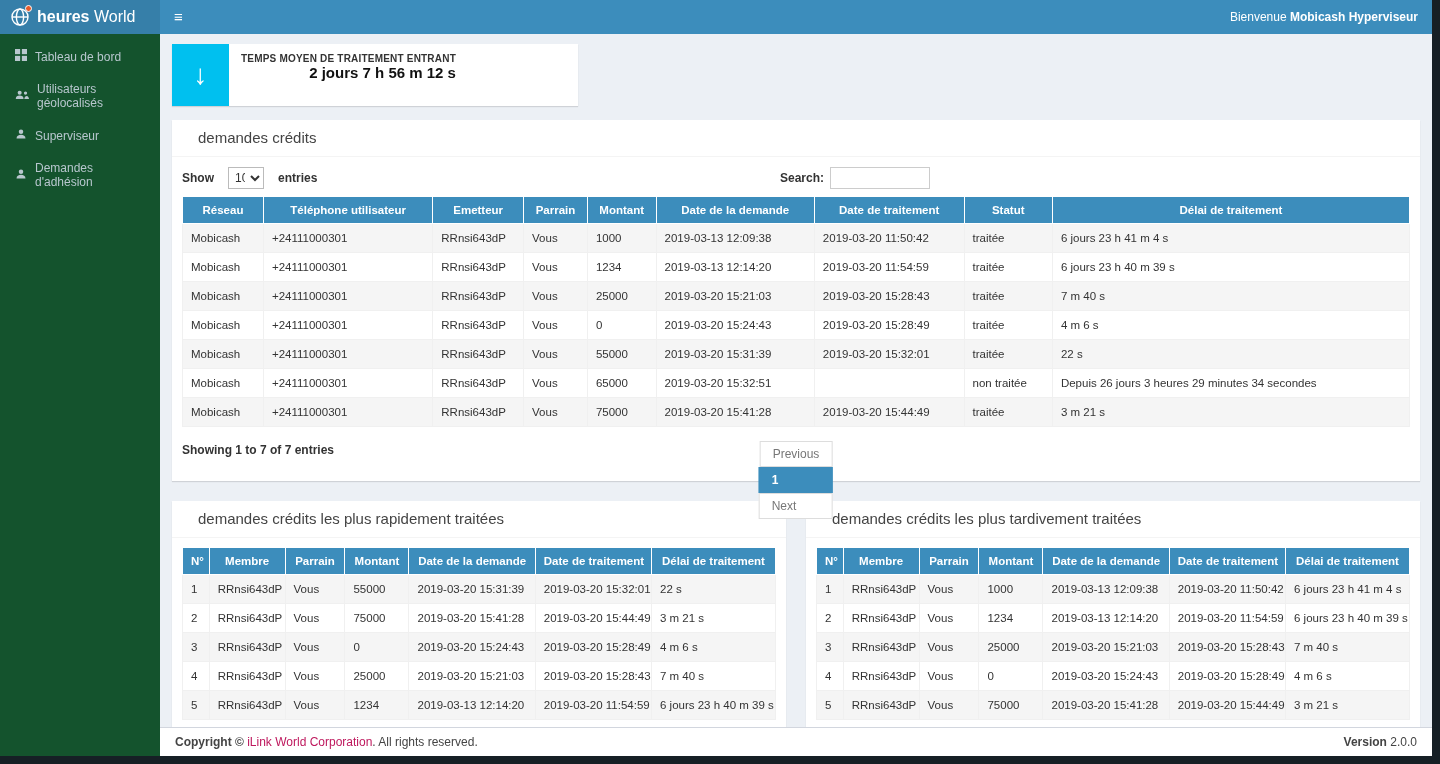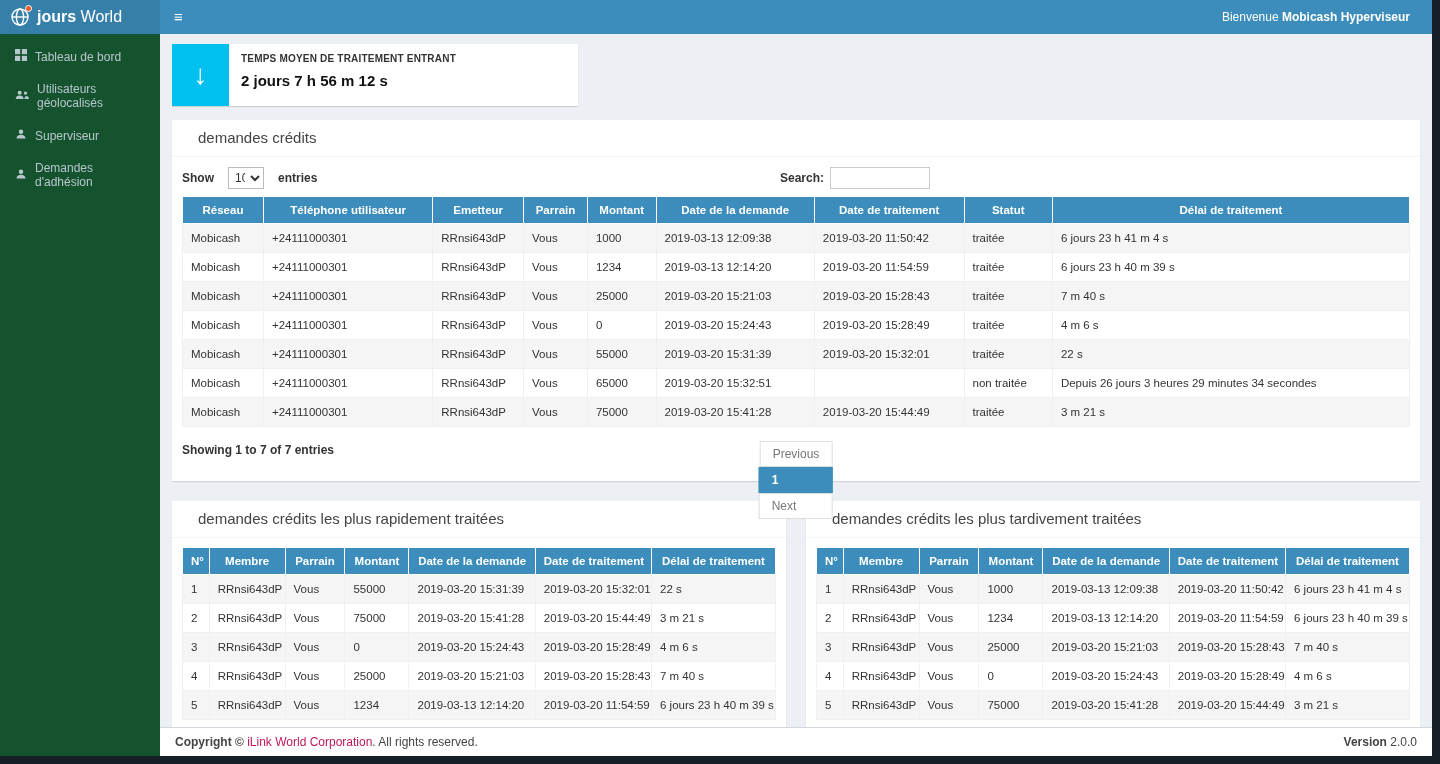--- a/index.html
+++ b/index.html
@@ -8,40 +8,40 @@
 
   
   .main-header { display:flex; height:34px; flex:0 0 34px; }
   .logo { width:160px; background:#367fa9; color:#fff; display:flex; align-items:center; gap:7px; padding:0 10px; text-decoration:none; font-size:16px; }
   .logo .logo-bold { font-weight:bold; }
   .logo .logo-rest { font-weight:300; }
   .globe { position:relative; width:20px; height:20px; }
   .globe .pin { position:absolute; top:-2px; right:-2px; width:7px; height:7px; border-radius:50%; background:#e55b2a; border:1px solid #fff; }
   .navbar { flex:1; background:#3c8dbc; display:flex; align-items:center; justify-content:space-between; color:#fff; }
   .sidebar-toggle { color:#fff; text-decoration:none; font-size:15px; padding:0 14px; line-height:34px; cursor:pointer; }
-  .welcome { font-size:12px; padding-right:22px; }
+  .welcome { font-size:12px; padding-right:14px; }
   .welcome b { font-weight:bold; }
 
   
   .body-row { flex:1; display:flex; min-height:0; }
   .sidebar { width:160px; flex:0 0 160px; background:#14532d; padding-top:6px; }
   .sidebar ul { list-style:none; }
   .sidebar li { display:flex; align-items:center; gap:8px; padding:9px 10px 9px 12px; font-size:12px; color:#b8c7ce; border-left:3px solid transparent; cursor:pointer; }
   .sidebar li.active { background:#1e282c; color:#fff; border-left-color:#3c8dbc; }
   .sidebar li svg { flex:0 0 auto; }
 
   .main-col { flex:1; display:flex; flex-direction:column; min-width:0; }
   .content { flex:1; padding:10px 12px 0 12px; overflow:hidden; }
 
   
   .info-box { width:406px; height:62px; background:#fff; box-shadow:0 1px 1px rgba(0,0,0,.12); display:flex; margin-bottom:14px; }
   .info-box-icon { width:57px; background:#00c0ef; color:#fff; display:flex; align-items:center; justify-content:center; font-size:28px; font-weight:bold; }
   .info-box-content { padding:9px 12px; }
   .info-box-text { font-size:10px; font-weight:bold; color:#333; text-transform:uppercase; letter-spacing:.2px; }
-  .info-box-number { font-size:15px; font-weight:bold; color:#111; margin-top:8px; }
+  .info-box-number { font-size:15px; font-weight:bold; color:#111; margin-top:0;text-align:right; }
 
   
   .box { background:#fff; box-shadow:0 1px 1px rgba(0,0,0,.12); margin-bottom:20px; }
   .box-header { padding:9px 26px; border-bottom:1px solid #f4f4f4; }
   .box-title { font-size:15px; color:#444; font-weight:normal; }
   .box-body { padding:10px; }
 
   
   .dt-controls { display:flex; justify-content:space-between; align-items:center; margin-bottom:8px; font-size:12px; font-weight:bold; color:#333; }
   .dt-length { display:flex; align-items:center; gap:14px; }
@@ -80,21 +80,21 @@
   <header class="main-header">
     <a class="logo">
       <span class="globe">
         <svg viewBox="0 0 20 20" width="20" height="20" fill="none" stroke="#ffffff" stroke-width="1.4">
           <circle cx="10" cy="10" r="8"></circle>
           <ellipse cx="10" cy="10" rx="3.6" ry="8"></ellipse>
           <path d="M2 10h16"></path>
         </svg>
         <span class="pin"></span>
       </span>
-      <span><span class="logo-bold">jours</span><span class="logo-rest"> World</span></span>
+      <span><span class="logo-bold">heures</span><span class="logo-rest"> World</span></span>
     </a>
     <nav class="navbar">
       <a class="sidebar-toggle">≡</a>
       <div class="welcome"><span>Bienvenue </span><b>Mobicash Hyperviseur</b></div>
     </nav>
   </header>
 
   <div class="body-row">
 
     <aside class="sidebar">

